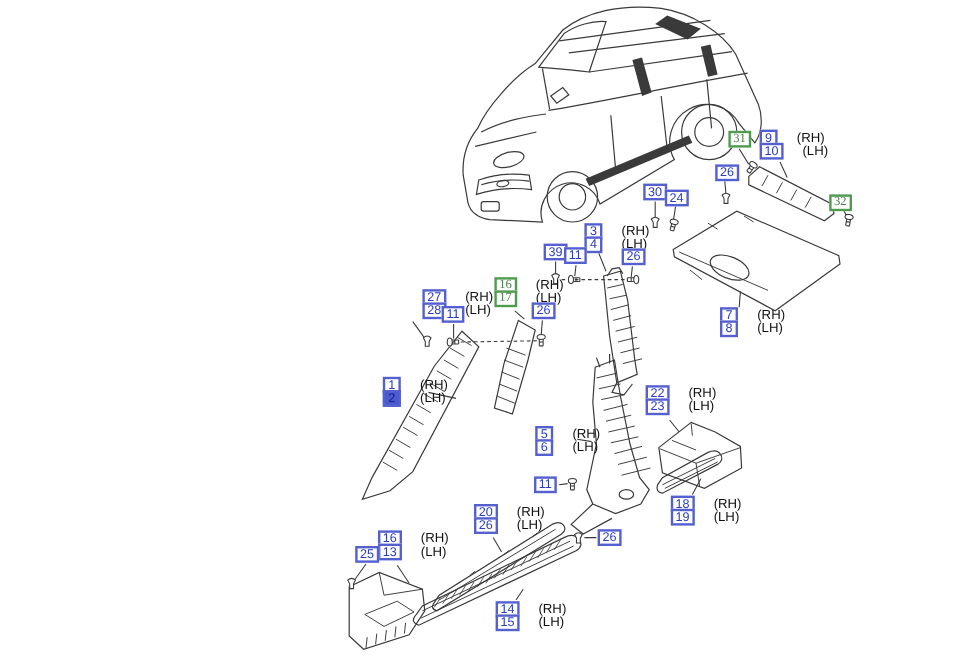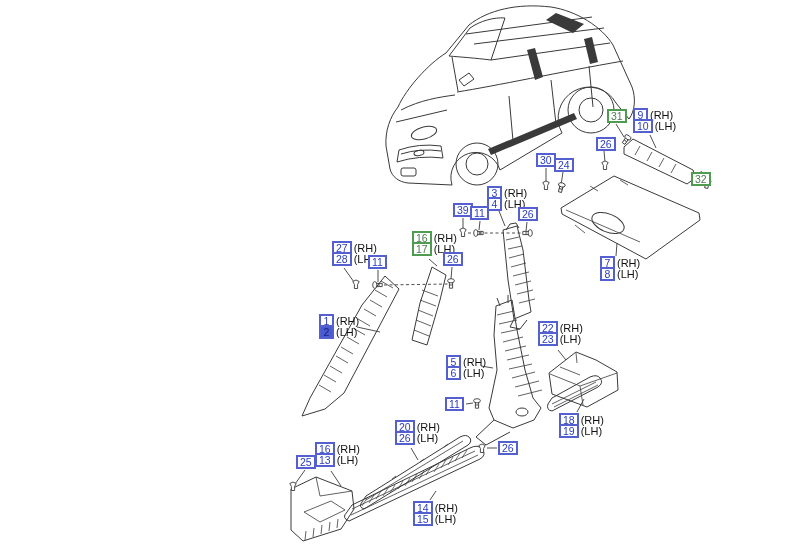--- a/index.html
+++ b/index.html
@@ -10,24 +10,24 @@
   #art{position:absolute;left:0;top:0;color:var(--line-art,#3a3a3a);}
   .co{position:absolute;display:flex;flex-direction:column;align-items:flex-start;z-index:2;}
   .row{display:flex;align-items:center;height:13px;}
   .row + .row{margin-top:-2px;}
   .nb{
     box-sizing:border-box;height:14px;min-width:15px;padding:0 2px;
     border:2px solid var(--callout-blue-border,#5560d0);
     background:#fff;color:var(--callout-blue-text,#2a3cc0);
     font-size:10.5px;line-height:10px;display:flex;align-items:center;justify-content:center;
   }
-  .nb.g{border-color:var(--callout-green-border,#4f9b50);color:var(--callout-green-text,#4e7a52);}
+  .nb.g{border-color:var(--callout-green-border,#4f9b50);color:var(--callout-green-text,#4e7a52);font-family:Liberation Serif, serif;}
   .nb.hl{background:var(--highlight-fill,#4a5ad0);color:var(--highlight-text,#17227d);}
   .nb.s{position:absolute;z-index:2;}
-  .sfx{font-size:11px;color:var(--suffix-text,#111);margin-left:2px;white-space:nowrap;}
+  .sfx{font-size:11px;color:var(--suffix-text,#111);margin-left:16px;white-space:nowrap;}
 </style>
 </head>
 <body style="background: rgb(255, 255, 255);">
 
 <div id="canvas">
 
 <svg id="art" width="797" height="550" viewBox="0 0 797 550">
   <defs>
     <g id="scr">
       <ellipse cx="0" cy="-3.2" rx="3.4" ry="2.1"></ellipse>
@@ -171,21 +171,21 @@
     <div class="row">
         <span class="nb g">16</span>
         <span class="sfx">(RH)</span>
       </div>
     <div class="row">
         <span class="nb g">17</span>
         <span class="sfx">(LH)</span>
       </div>
   </div>
 
-  <div class="co" style="left:332px;top:241px">
+  <div class="co" style="left:352px;top:241px">
     <div class="row">
         <span class="nb">27</span>
         <span class="sfx">(RH)</span>
       </div>
     <div class="row">
         <span class="nb">28</span>
         <span class="sfx">(LH)</span>
       </div>
   </div>
 
@@ -272,21 +272,21 @@
         <span class="sfx">(RH)</span>
       </div>
     <div class="row">
         <span class="nb">15</span>
         <span class="sfx">(LH)</span>
       </div>
   </div>
 
   <span class="nb s g" style="left:607px;top:109px">31</span>
   <span class="nb s" style="left:596px;top:137px">26</span>
-  <span class="nb s g" style="left:691px;top:172px">32</span>
+  <span class="nb s g" style="left:691px;top:162px">32</span>
   <span class="nb s" style="left:536px;top:153px">30</span>
   <span class="nb s" style="left:554px;top:158px">24</span>
   <span class="nb s" style="left:453px;top:203px">39</span>
   <span class="nb s" style="left:470px;top:206px">11</span>
   <span class="nb s" style="left:518px;top:207px">26</span>
   <span class="nb s" style="left:368px;top:255px">11</span>
   <span class="nb s" style="left:443px;top:252px">26</span>
   <span class="nb s" style="left:445px;top:397px">11</span>
   <span class="nb s" style="left:498px;top:441px">26</span>
   <span class="nb s" style="left:296px;top:455px">25</span>

